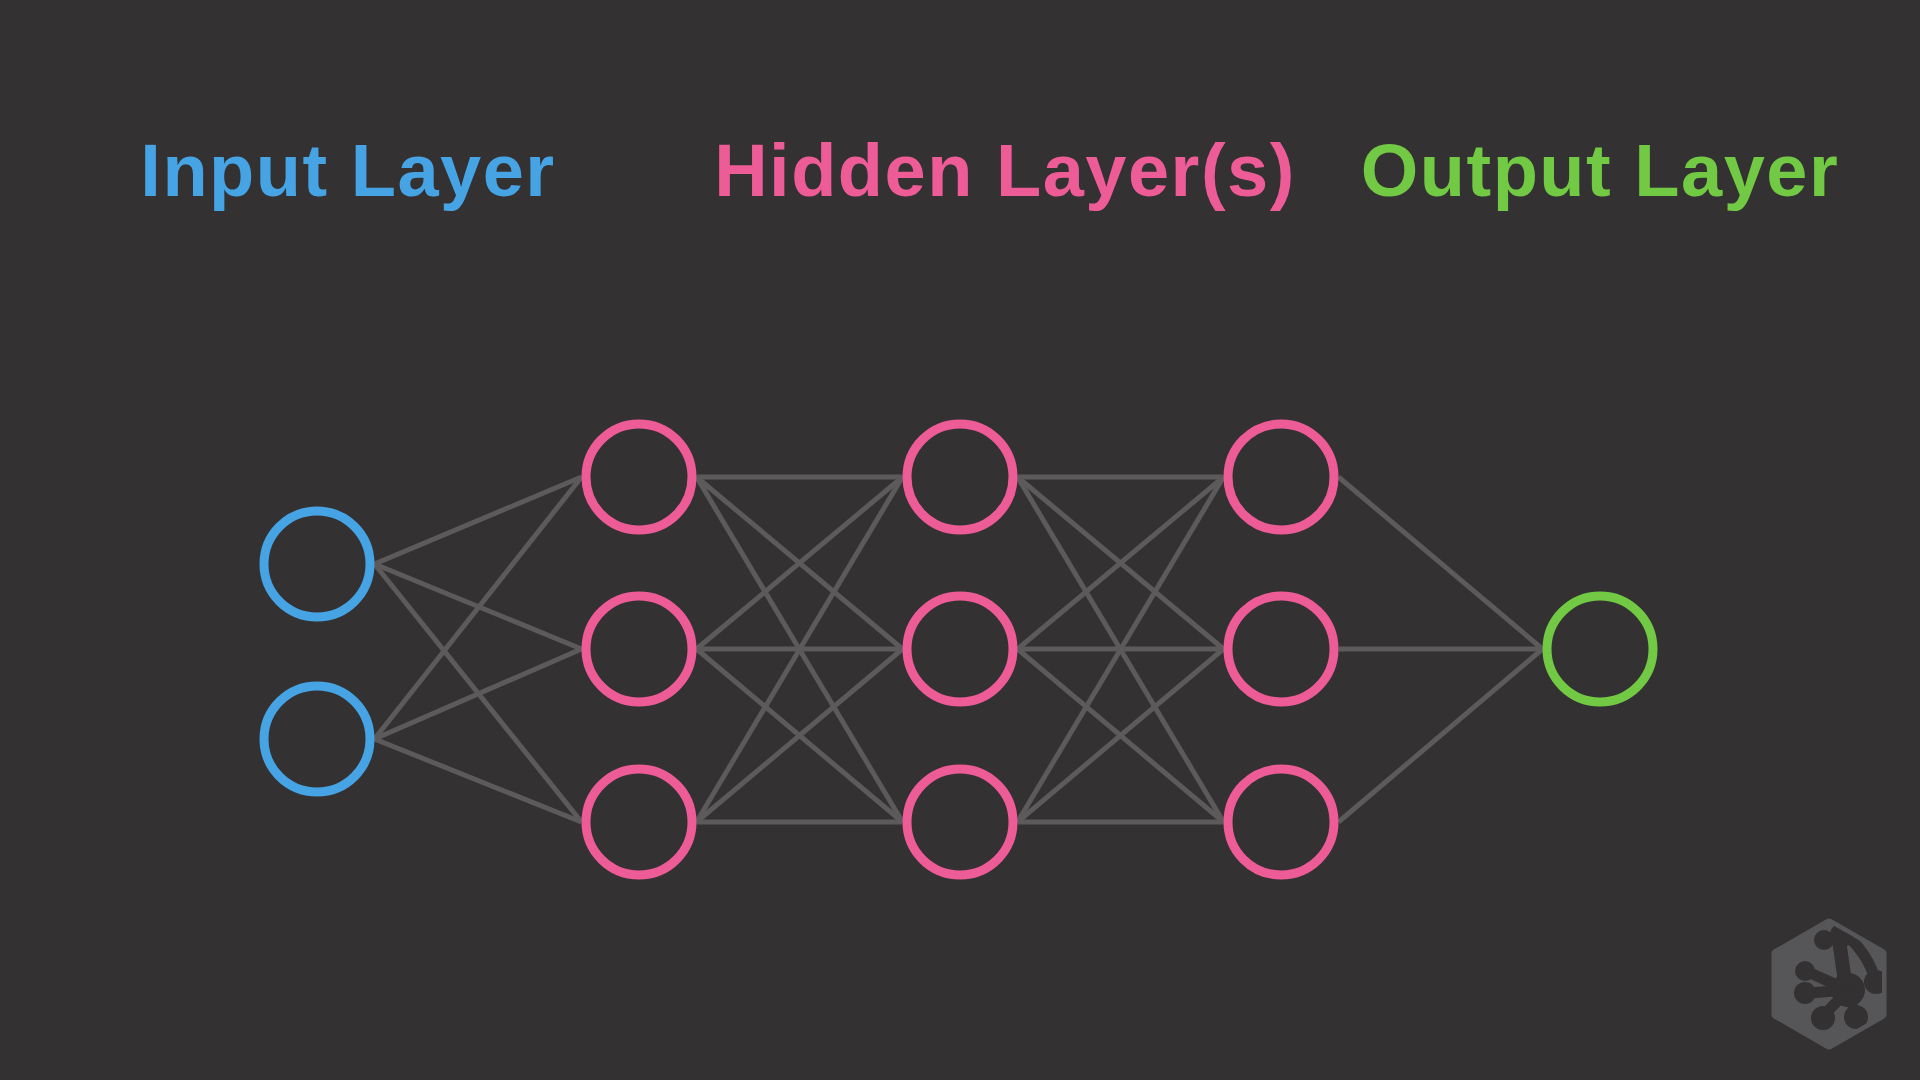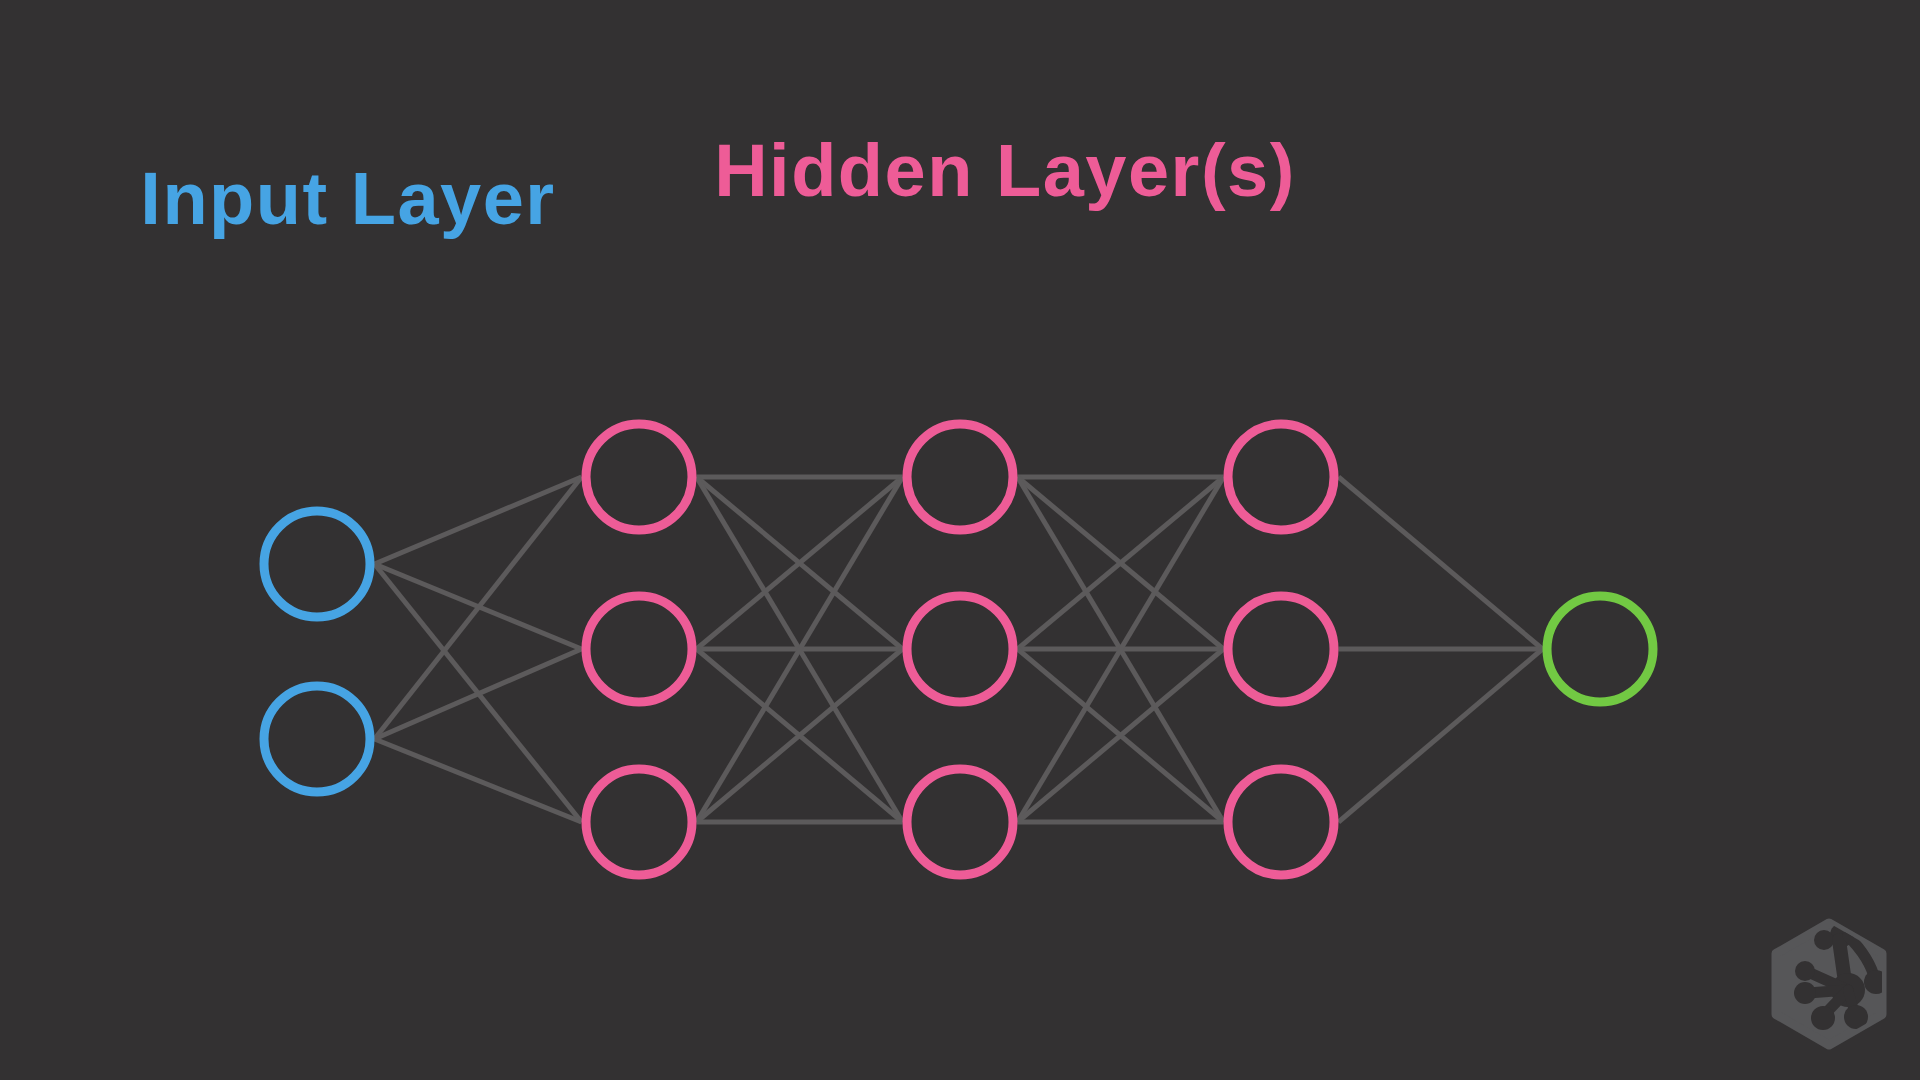--- a/index.html
+++ b/index.html
@@ -99,16 +99,17 @@
         <path d="M80,70 L56,95" stroke-width="11" fill="none" stroke-linecap="round" stroke="#333132"></path>
         <circle cx="55" cy="98" r="12" fill="#333132"></circle>
         <path d="M80,70 L87,94" stroke-width="10" fill="none" stroke-linecap="round" stroke="#333132"></path>
         <circle cx="88" cy="97" r="12" fill="#333132"></circle>
         <path d="M80,16 Q102,38 107,60" stroke-width="11" fill="none" stroke-linecap="round" stroke="#333132"></path>
         <circle cx="108" cy="62" r="12" fill="#333132"></circle>
       </g>
     </g>
   </svg>
 
-  <div class="layer-title" style="left: 348px; color: rgb(70, 164, 228); margin-top: 28px;">Input Layer</div>
+  <div class="layer-title" style="left: 348px; color: rgb(70, 164, 228);">Input Layer</div>
   <div class="layer-title" style="left: 961px; color: rgb(238, 92, 151); margin-left: 44px;">Hidden Layer(s)</div>
+  <div class="layer-title" style="left: 1600px; color: rgb(114, 201, 67);">Output Layer</div>
 
 </div>
 
 </body></html>

